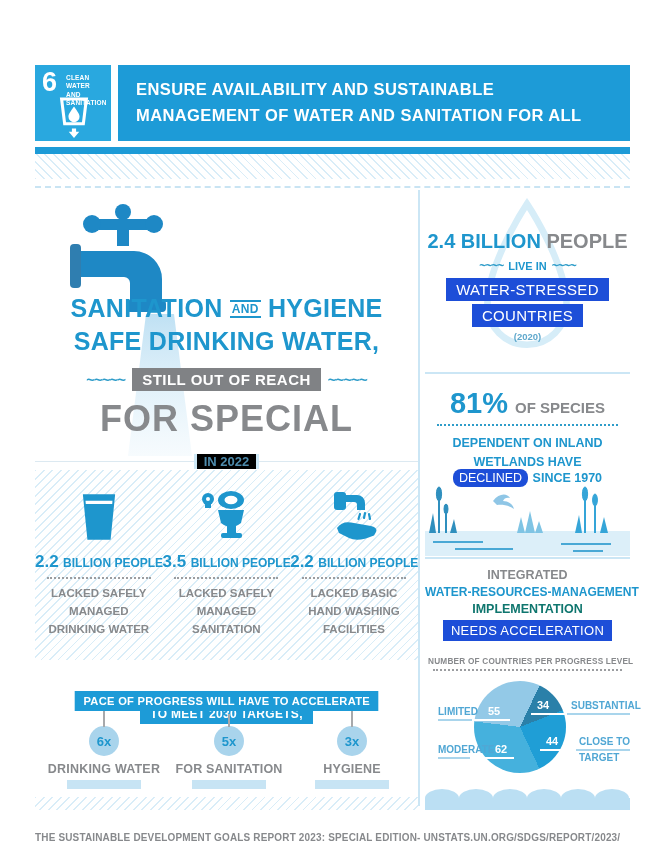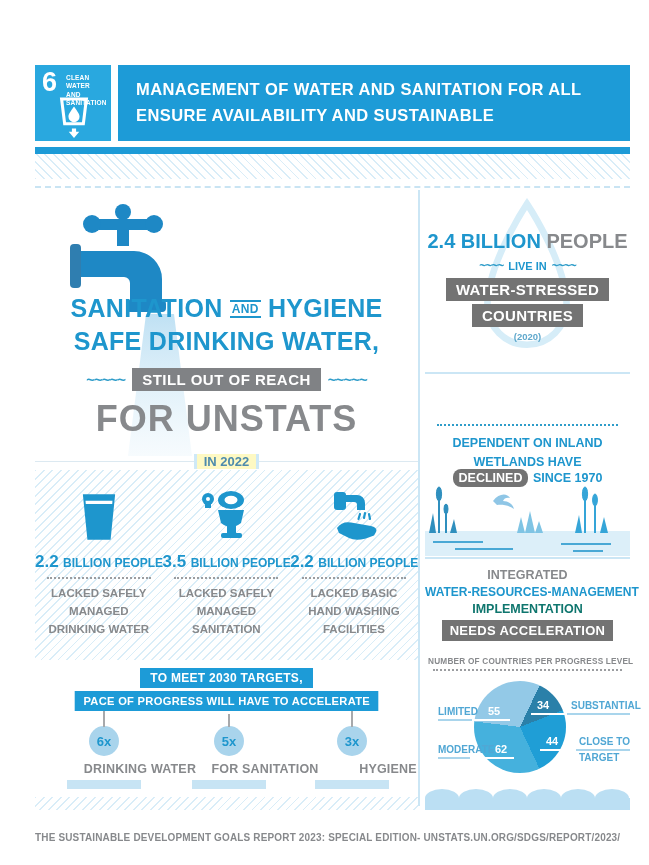--- a/index.html
+++ b/index.html
@@ -33,54 +33,54 @@
                 font-size:25px; font-weight:700; line-height:1.3; letter-spacing:.3px; z-index:2; }
   .and-chip { display:inline-block; font-size:12px; border-top:2px solid #1E96CD; border-bottom:2px solid #1E96CD;
               padding:0 2px; vertical-align:4px; line-height:1.2; }
   .reach-row { left:35px; top:368px; width:383px; display:flex; align-items:center; justify-content:center; gap:7px; z-index:2; }
   .wavy { color:#2E9CC9; font-weight:700; font-size:15px; letter-spacing:-1px; }
   .reach-badge { background:#808285; color:#fff; font-size:15px; font-weight:700; padding:3px 10px; letter-spacing:.5px; }
   .for-billions { left:35px; top:398px; width:383px; text-align:center; color:#87898C;
                   font-size:36px; font-weight:700; letter-spacing:1px; z-index:2; }
   .year-row { left:35px; top:454px; width:383px; display:flex; align-items:center; z-index:2; }
   .year-row::before, .year-row::after { content:""; flex:1; border-top:1.5px solid #DCE9F1; }
-  .year-chip { color:#4E8BAC; font-size:13px; font-weight:700; padding:0 7px; background:#fef9c3;
+  .year-chip { color:#4E8BAC; font-size:13px; font-weight:700; padding:0 7px; background:#000000;
                border-left:3px solid #CFE9F7; border-right:3px solid #CFE9F7; }
 
   
   .stats-wrap { left:35px; top:470px; width:383px; height:190px; display:flex; }
   .stat-col { width:127.6px; text-align:center; padding-top:16px; }
   .stat-icon { height:56px; display:flex; align-items:flex-end; justify-content:center; }
   .stat-val { margin-top:10px; color:#1E96CD; font-weight:700; }
   .stat-val .v { font-size:17px; }
   .stat-val .u { font-size:12px; }
   .stat-dots { width:104px; margin:5px auto 6px; border-top:2px dotted #9B9DA0; }
   .stat-desc { width:114px; margin:0 auto; color:#87898C; font-size:11.5px; font-weight:700; line-height:1.55; }
 
   
-  .acc-banner1 { left:35px; top:668px; width:383px; display:flex; justify-content:center;align-items:center; }
+  .acc-banner1 { left:35px; top:704px; width:383px; display:flex; justify-content:center;align-items:center; }
   .acc-banner1 span { background:#1D9BD7; color:#fff; font-size:12px; font-weight:700; padding:3px 10px; letter-spacing:.3px; }
   .acc-banner2 { left:35px; top:691px; width:383px; display:flex; justify-content:center; z-index:2; }
   .acc-banner2 span { background:#1D9BD7; color:#fff; font-size:11.5px; font-weight:700; padding:4px 9px; letter-spacing:.3px; transform:scaleX(.97); }
   .conn { background:#A7A9AC; z-index:1; }
   .acc-circle { width:30px; height:30px; border-radius:50%; background:#A9D4EC; color:#1E96CD;
                 font-size:13px; font-weight:700; display:flex; align-items:center; justify-content:center; }
-  .acc-label { color:#87898C; font-size:12.5px; font-weight:700; letter-spacing:.2px;margin-left:36px; }
+  .acc-label { color:#87898C; font-size:12.5px; font-weight:700; letter-spacing:.2px; }
   .acc-bar { height:9px; background:#C7E4F4; }
   .bottom-hatch { left:35px; top:797px; width:383px; height:13px; }
 
   
   .rc { left:425px; width:205px; text-align:center; }
   .rc-divider { left:425px; width:205px; height:2px; background:#CBE6F5; }
   .drop-outline { left:472px; top:198px; z-index:0; }
   .ws-value { top:230px; font-size:20px; font-weight:700; z-index:1; }
   .ws-livein { top:259px; display:flex; align-items:center; justify-content:center; gap:5px; z-index:1; }
   .ws-livein .t { color:#1E96CD; font-size:11px; font-weight:700; }
   .ws-livein .wavy { font-size:12px; }
-  .blue-box { display:inline-block; background:#737373; color:#fff; font-weight:700; }
+  .blue-box { display:inline-block; background:#1d4ed8; color:#fff; font-weight:400; }
   .ws-box1 { top:278px; z-index:1; } .ws-box2 { top:304px; z-index:1; }
   .ws-box1 span, .ws-box2 span { font-size:15px; padding:3px 10px; letter-spacing:.3px; }
   .ws-year { top:331px; color:#5FA8CC; font-size:9.5px; font-weight:700; z-index:1; }
 
   .sp-head { top:387px; display:flex; align-items:baseline; justify-content:center; gap:7px; }
   .sp-head .v { color:#1E96CD; font-size:29px; font-weight:700; }
   .sp-head .s { color:#87898C; font-size:15px; font-weight:700; }
   .sp-dots { left:437px; top:424px; width:181px; border-top:2px dotted #2E9CC9; }
   .sp-lines { top:434px; color:#1E96CD; font-size:12.5px; font-weight:700; line-height:1.5; }
   .sp-declined { top:468px; z-index:1; }
@@ -116,22 +116,22 @@
       <div>CLEAN WATER</div>
       <div>AND SANITATION</div>
     </div>
     <svg class="sdg-glass" width="36" height="42" viewBox="0 0 36 44">
       <path d="M5 2 H31 L27.8 28 H8.2 Z" fill="none" stroke="#fff" stroke-width="3.2"></path>
       <path d="M18 10 c-3.6 5.4 -5.8 7.6 -5.8 10.6 a5.8 5.8 0 0 0 11.6 0 c0 -3 -2.2 -5.2 -5.8 -10.6 Z" fill="#fff"></path>
       <path d="M18 43 l-5.5 -6.5 h3.3 v-3.5 h4.4 v3.5 h3.3 Z" fill="#fff"></path>
     </svg>
   </div>
   <div class="abs hdr-banner">
+    <div>ENSURE AVAILABILITY AND SUSTAINABLE</div>
     <div>MANAGEMENT OF WATER AND SANITATION FOR ALL</div>
-    <div>ENSURE AVAILABILITY AND SUSTAINABLE</div>
   </div>
   <div class="abs hdr-bar"></div>
   <div class="abs hdr-hatch hatch-rev"></div>
   <div class="abs top-dash"></div>
   <div class="abs col-divider"></div>
 
   <svg class="abs hero-svg" width="330" height="262" viewBox="0 0 330 262">
     <defs>
       <linearGradient id="streamGrad" x1="0" y1="0" x2="0" y2="1">
         <stop offset="0" stop-color="#BBDFF3" stop-opacity="0.95"></stop>
@@ -156,21 +156,21 @@
       <span class="and-chip">AND</span>
       <span>HYGIENE</span></div>
     <div>SAFE DRINKING WATER,</div>
   </div>
 
   <div class="abs reach-row">
     <span class="wavy">~~~~~</span>
     <span class="reach-badge">STILL OUT OF REACH</span>
     <span class="wavy">~~~~~</span>
   </div>
-  <div class="abs for-billions">FOR UNSTATS</div>
+  <div class="abs for-billions">FOR SPECIAL</div>
   <div class="abs year-row">
     <span class="year-chip">IN 2022</span>
   </div>
 
   <div class="abs stats-wrap hatch">
     <div class="stat-col">
       <div class="stat-icon">
           <svg width="38" height="50" viewBox="0 0 40 52">
         <path d="M3 2 H37 L32.2 50 H7.8 Z" fill="#1E96CD"></path>
         <polygon points="5.8,9 34.2,9 33.9,12.2 6.1,12.2" fill="#fff"></polygon>
@@ -257,20 +257,24 @@
   </div>
   <div class="abs rc ws-box1">
     <span class="blue-box">WATER-STRESSED</span>
   </div>
   <div class="abs rc ws-box2">
     <span class="blue-box">COUNTRIES</span>
   </div>
   <div class="abs rc ws-year">(2020)</div>
   <div class="abs rc-divider" style="top:372px"></div>
 
+  <div class="abs rc sp-head">
+    <span class="v">81%</span>
+    <span class="s">OF SPECIES</span>
+  </div>
   <div class="abs sp-dots"></div>
   <div class="abs rc sp-lines">
     <div>DEPENDENT ON INLAND</div>
     <div>WETLANDS HAVE</div>
   </div>
   <div class="abs rc sp-declined">
     <span class="blue-box">DECLINED</span>
     <span class="tail">SINCE 1970</span>
   </div>
   <svg class="abs wetland-svg" width="205" height="75" viewBox="0 0 205 75">

